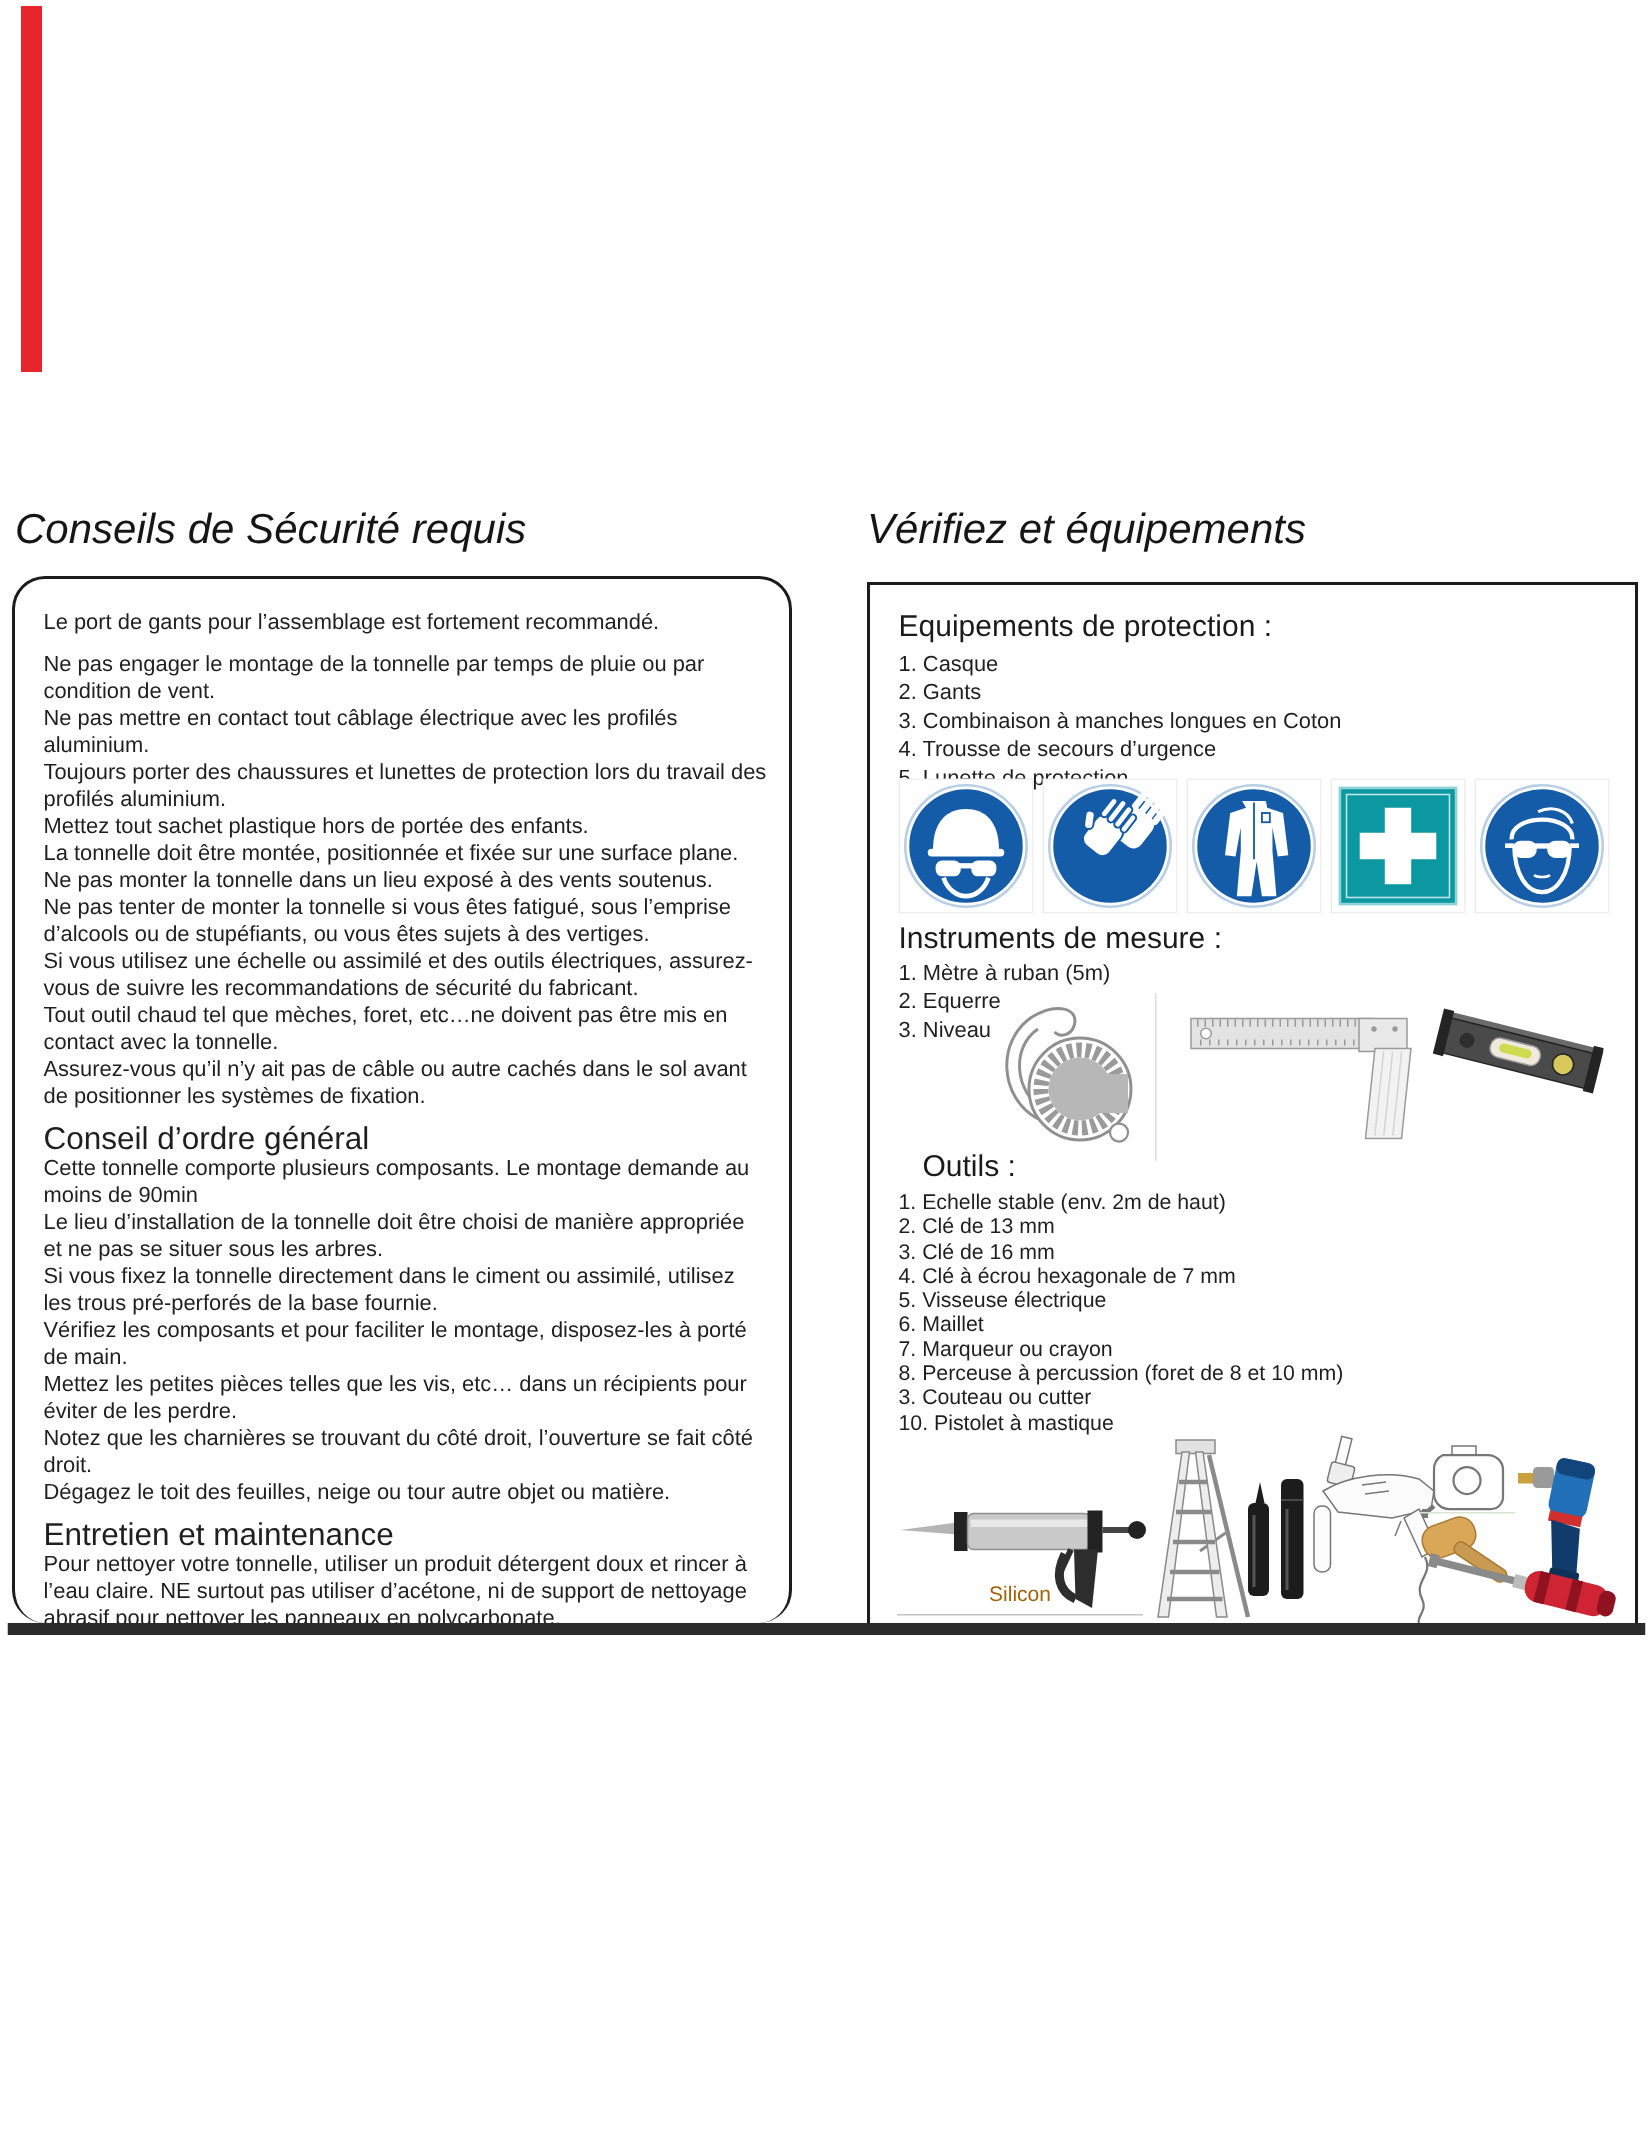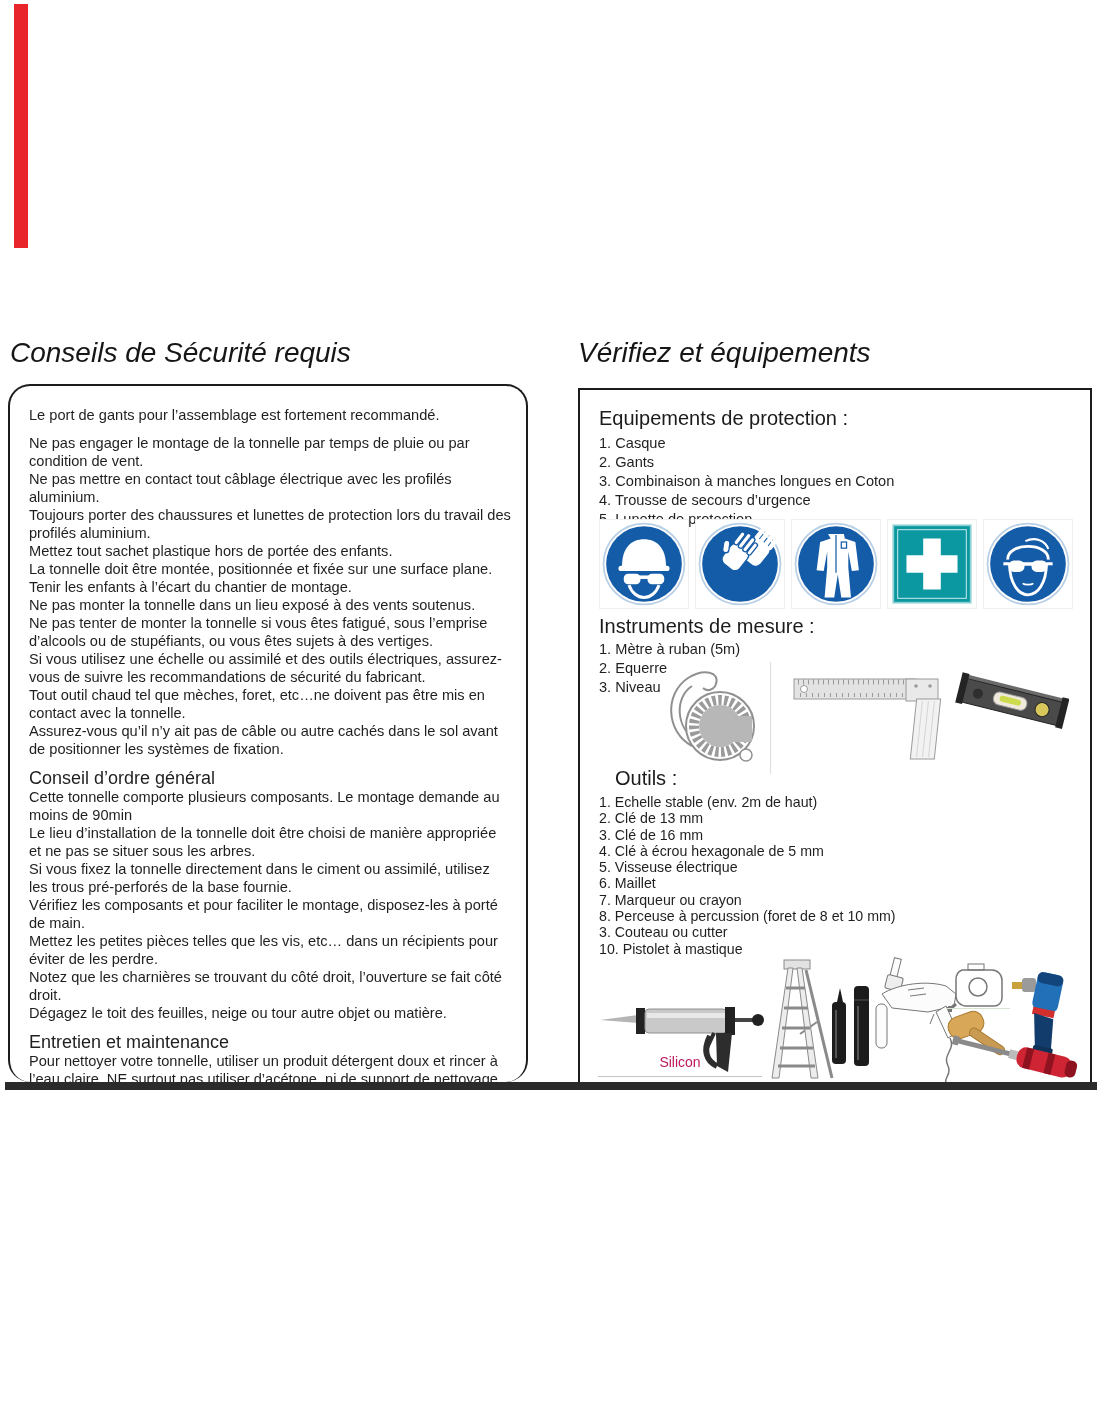--- a/index.html
+++ b/index.html
@@ -7,32 +7,32 @@
         font-family:"Liberation Sans", sans-serif;color:#1f1f1f;}
   .red-bar{position:absolute;left:14px;top:4px;}
   .col-title{position:absolute;font-size:28px;line-height:32px;color:#161616;letter-spacing:0;font-style:italic;}
   .left-title{left:10px;top:337px;}
   .right-title{left:578px;top:337px;}
   .box{position:absolute;border:2px solid #1c1c1c;border-bottom:none;background:#fff;box-sizing:border-box;}
   .left-box{left:8px;top:384px;width:520px;height:698px;padding:20px 14px 0 19px;overflow:hidden;border-radius:22px;}
   .right-box{left:578px;top:388px;width:514px;height:694px;overflow:hidden;}
   .bl{margin:0;font-size:14.6px;line-height:18px;}
   .pgap{height:10px;}
-  .subhead{margin:0;font-size:18px;line-height:20px;}
+  .subhead{margin:0;font-size:21px;line-height:20px;}
   .rhead{position:absolute;font-size:20px;line-height:24px;color:#1b1b1b;}
   .rlist{position:absolute;font-size:14.6px;}
   .rlist div{line-height:19px;}
   .rlist.tight div{line-height:16.3px;font-size:14.2px;}
   .icons-row{position:absolute;left:20px;top:130px;display:flex;gap:8px;}
   .ptile{width:88px;height:88px;background:#fff;box-shadow:0 0 0 1px #efefef;display:flex;align-items:center;justify-content:center;}
   .abs{position:absolute;}
   .vdiv{position:absolute;width:1px;background:#dedede;}
   .hline{position:absolute;height:1px;background:#c4c4c4;}
   .hline.green{background:#d9e4d0;}
-  .silicon{position:absolute;font-size:14px;color:#be185d;width:164px;text-align:center;}
+  .silicon{position:absolute;font-size:14px;color:#a16207;width:164px;text-align:center;}
   .band{position:absolute;left:5px;top:1082px;}
 </style>
 </head>
 <body>
 
 <div class="page">
 
   <svg class="red-bar" width="14" height="244">
     <rect width="14" height="244" fill="#e8252a"></rect>
   </svg>
@@ -41,21 +41,20 @@
   <div class="col-title right-title">Vérifiez et équipements</div>
 
   <div class="box left-box">
     <p class="bl">Le port de gants pour l’assemblage est fortement recommandé.</p>
     <div class="pgap"></div>
     <p class="bl">Ne pas engager le montage de la tonnelle par temps de pluie ou par condition de vent.</p>
     <p class="bl">Ne pas mettre en contact tout câblage électrique avec les profilés aluminium.</p>
     <p class="bl">Toujours porter des chaussures et lunettes de protection lors du travail des profilés aluminium.</p>
     <p class="bl">Mettez tout sachet plastique hors de portée des enfants.</p>
     <p class="bl">La tonnelle doit être montée, positionnée et fixée sur une surface plane.</p>
-    <p class="bl">Tenir les enfants à l’écart du chantier de montage.</p>
     <p class="bl">Ne pas monter la tonnelle dans un lieu exposé à des vents soutenus.</p>
     <p class="bl">Ne pas tenter de monter la tonnelle si vous êtes fatigué, sous l’emprise d’alcools ou de stupéfiants, ou vous êtes sujets à des vertiges.</p>
     <p class="bl">Si vous utilisez une échelle ou assimilé et des outils électriques, assurez-vous de suivre les recommandations de sécurité du fabricant.</p>
     <p class="bl">Tout outil chaud tel que mèches, foret, etc…ne doivent pas être mis en contact avec la tonnelle.</p>
     <p class="bl">Assurez-vous qu’il n’y ait pas de câble ou autre cachés dans le sol avant de positionner les systèmes de fixation.</p>
     <div class="pgap"></div>
     <p class="subhead">Conseil d’ordre général</p>
     <p class="bl">Cette tonnelle comporte plusieurs composants. Le montage demande au moins de 90min</p>
     <p class="bl">Le lieu d’installation de la tonnelle doit être choisi de manière appropriée et ne pas se situer sous les arbres.</p>
     <p class="bl">Si vous fixez la tonnelle directement dans le ciment ou assimilé, utilisez les trous pré-perforés de la base fournie.</p>
@@ -190,21 +189,21 @@
         <rect x="44" y="34" width="22" height="6" rx="3" fill="#cddc4e"></rect>
         <circle cx="88" cy="38" r="7" fill="#d8c75a" stroke="#242424"></circle>
       </g>
     </svg>
 
     <div class="rhead" style="left:19px;top:376px;margin-left:16px;">Outils :</div>
     <div class="rlist tight" style="left:19px;top:404px;">
       <div>1. Echelle stable (env. 2m de haut)</div>
       <div>2. Clé de 13 mm</div>
       <div>3. Clé de 16 mm</div>
-      <div>4. Clé à écrou hexagonale de 5 mm</div>
+      <div>4. Clé à écrou hexagonale de 7 mm</div>
       <div>5. Visseuse électrique</div>
       <div>6. Maillet</div>
       <div>7. Marqueur ou crayon</div>
       <div>8. Perceuse à percussion (foret de 8 et 10 mm)</div>
       <div>3. Couteau ou cutter</div>
       <div>10. Pistolet à mastique</div>
     </div>
 
     <svg class="abs" style="left:18px;top:594px;" width="170" height="95" viewBox="0 0 170 95">
       <polygon points="2,36 40,31 40,39" fill="#b5b5b5"></polygon>

